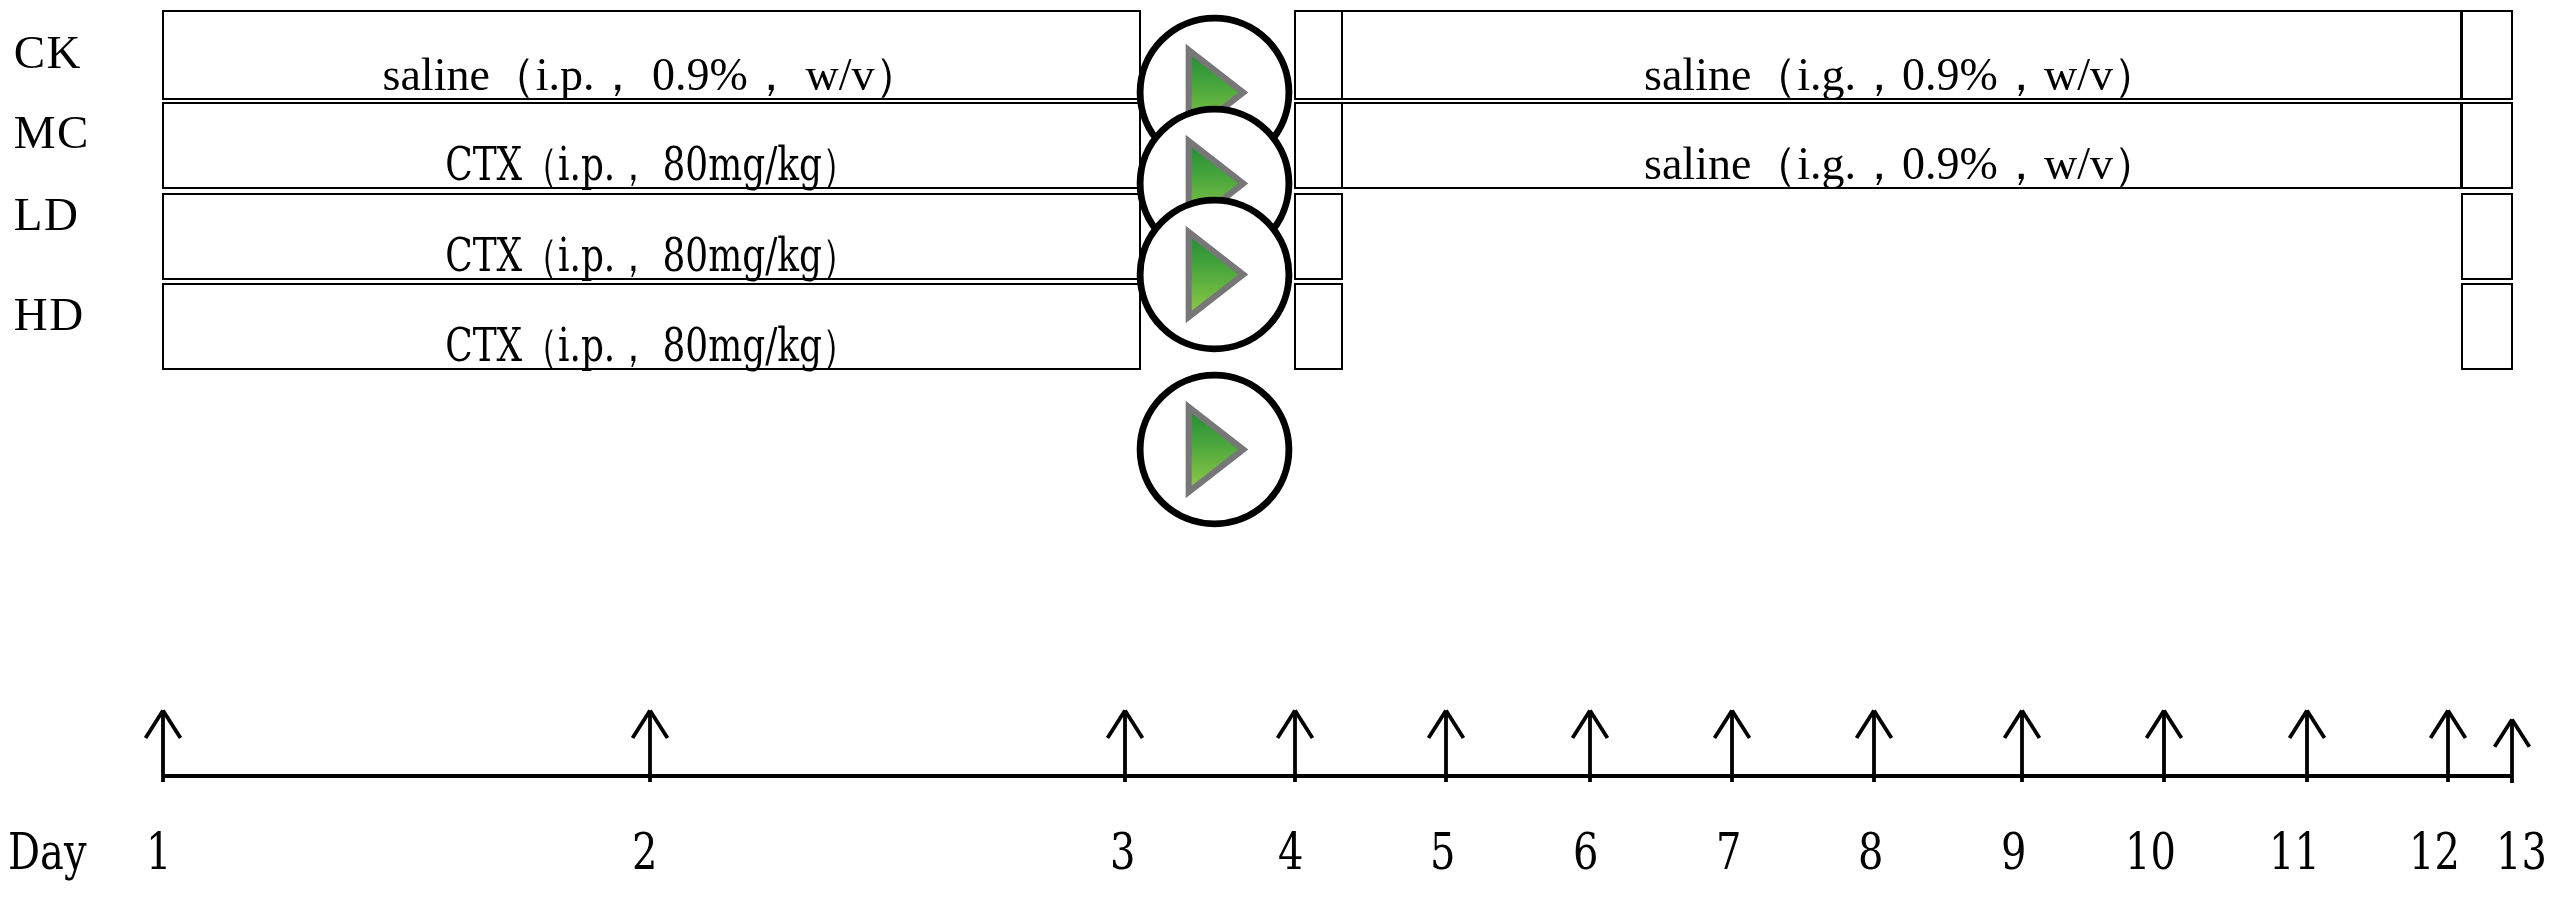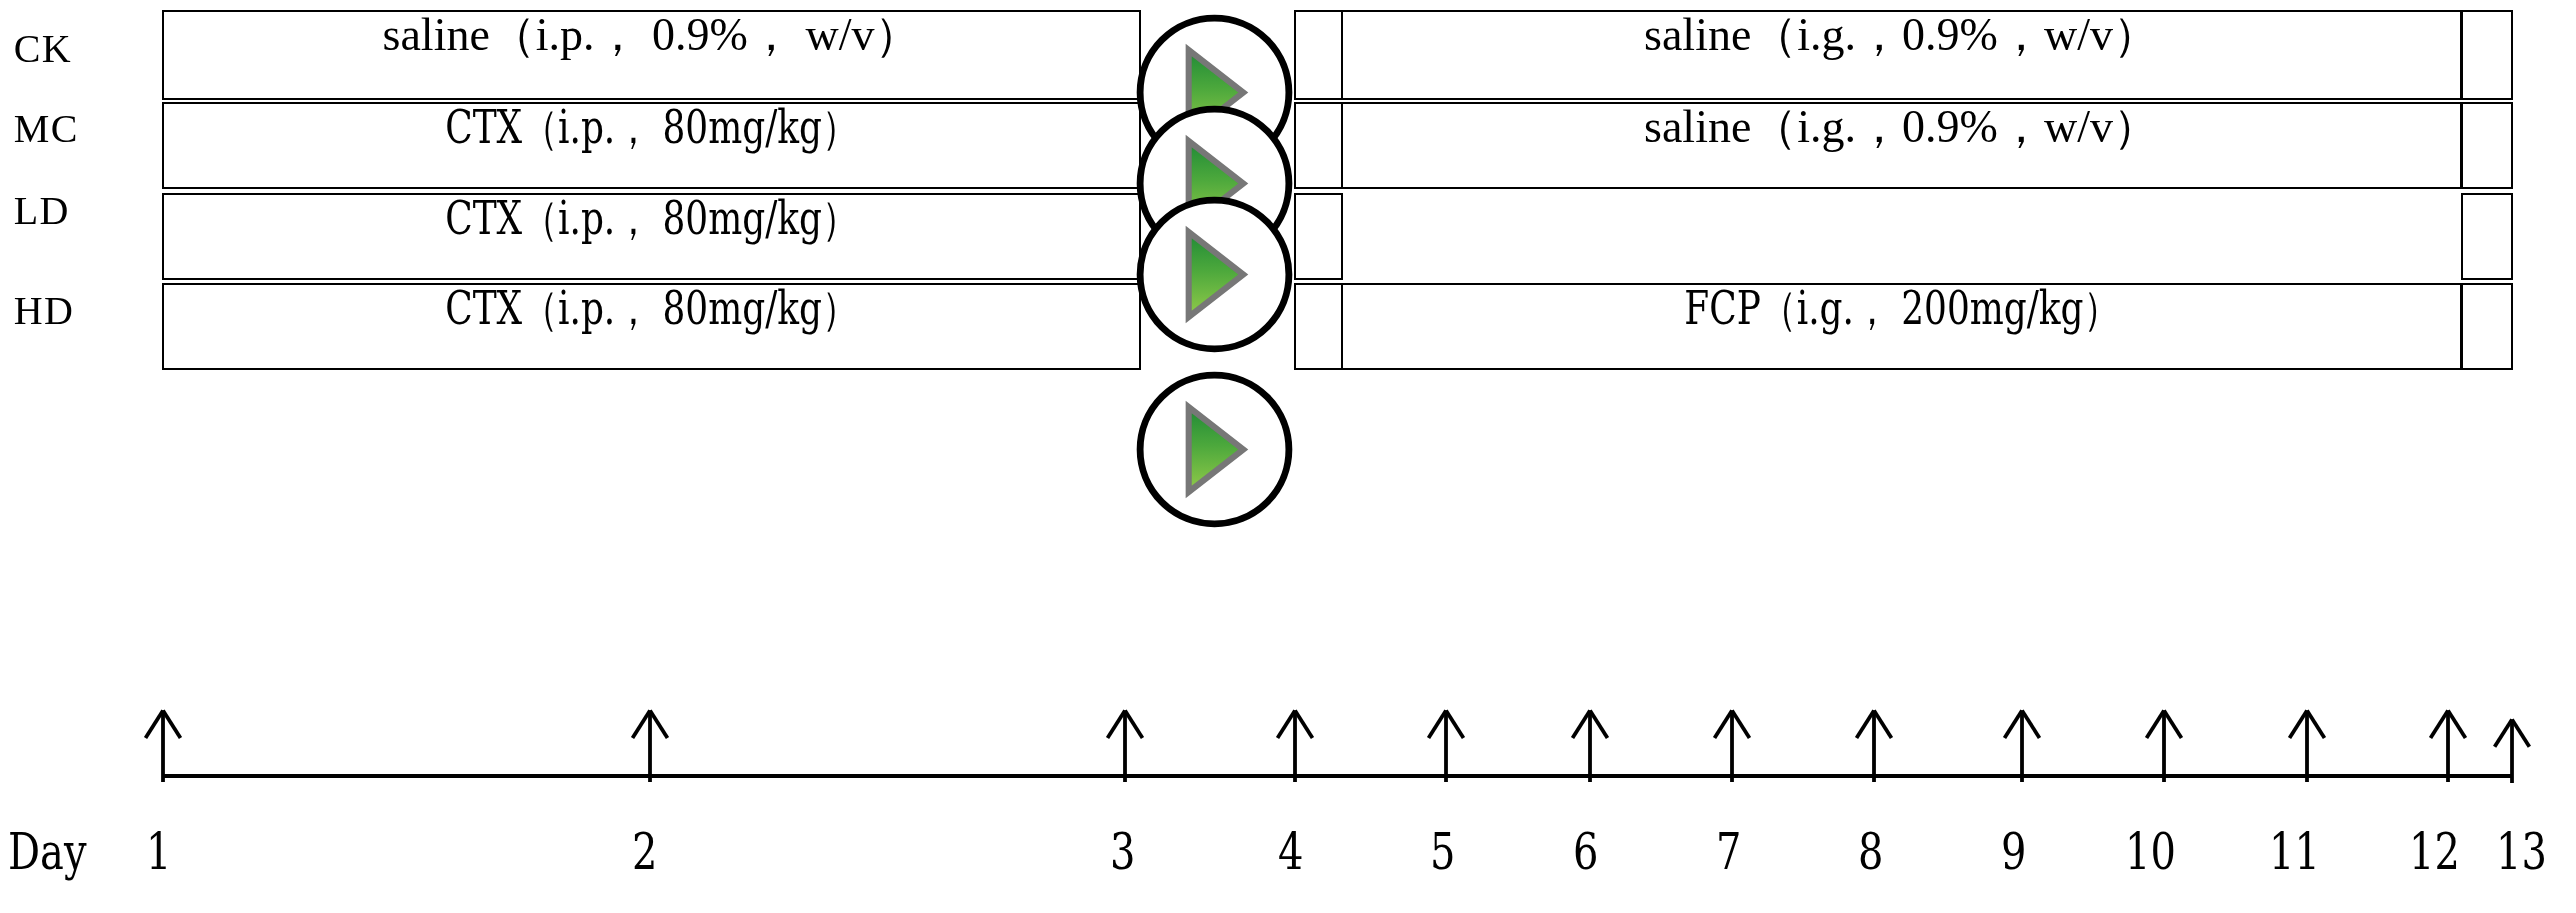--- a/index.html
+++ b/index.html
@@ -2,26 +2,26 @@
 <html style="font-size:12px"><head>
 <meta charset="utf-8">
 <style>
   html,body{margin:0;padding:0;background:#fff;}
   body{width:2576px;height:914px;position:relative;
        font-family:"Liberation Serif","DejaVu Serif",serif;color:#000;overflow:hidden;}
 
   .stage{position:absolute;left:0;top:0;width:2576px;height:914px;}
 
   
-  .group-label{position:absolute;font-size:40px;line-height:1;letter-spacing:1.5px;
+  .group-label{position:absolute;font-size:47px;line-height:1;letter-spacing:1.5px;
                white-space:nowrap;text-align:left;}
 
   
   .tbox{position:absolute;border:2.3px solid #000;background:#fff;box-sizing:border-box;
-        display:flex;align-items:flex-start;justify-content:center;}
+        display:flex;align-items:flex-end;justify-content:center;}
   .tbox .txt{font-size:46px;line-height:1;white-space:nowrap;letter-spacing:0px;}
   .tbox.serif .txt{font-family:"Liberation Serif","DejaVu Serif",serif;}
   .tbox.narrow .txt{font-family:"DejaVu Serif",serif;transform:scaleX(.78);transform-origin:center;}
 
   
   .sepbox{position:absolute;border:2.3px solid #000;background:#fff;box-sizing:border-box;}
 
   
   .playmark{position:absolute;}
   .playmark svg{display:block;}
@@ -66,23 +66,20 @@
   <div class="tbox narrow" style="left:162px;top:193px;width:979px;height:87px;">
     <span class="txt">CTX（i.p.， 80mg/kg）</span>
   </div>
   <div class="sepbox" style="left:1294px;top:193px;width:49px;height:87px;"></div>
   <div class="sepbox" style="left:2461px;top:193px;width:52px;height:87px;"></div>
 
   <div class="tbox narrow" style="left:162px;top:283px;width:979px;height:87px;">
     <span class="txt">CTX（i.p.， 80mg/kg）</span>
   </div>
   <div class="sepbox" style="left:1294px;top:283px;width:49px;height:87px;"></div>
-  <div class="tbox narrow" style="left:1341px;top:283px;width:1121px;height:87px;">
-    <span class="txt">FCP（i.g.， 200mg/kg）</span>
-  </div>
   <div class="sepbox" style="left:2461px;top:283px;width:52px;height:87px;"></div>
 
   <div class="playmark" style="left:1131px;top:9px;">
     <svg width="167" height="167" viewBox="0 0 220 220">
       <defs>
         <linearGradient id="g1" x1="0" y1="0" x2="0" y2="1">
           <stop offset="0%" stop-color="#1F8A36"></stop>
           <stop offset="45%" stop-color="#4CA83C"></stop>
           <stop offset="100%" stop-color="#93CB4A"></stop>
         </linearGradient>

